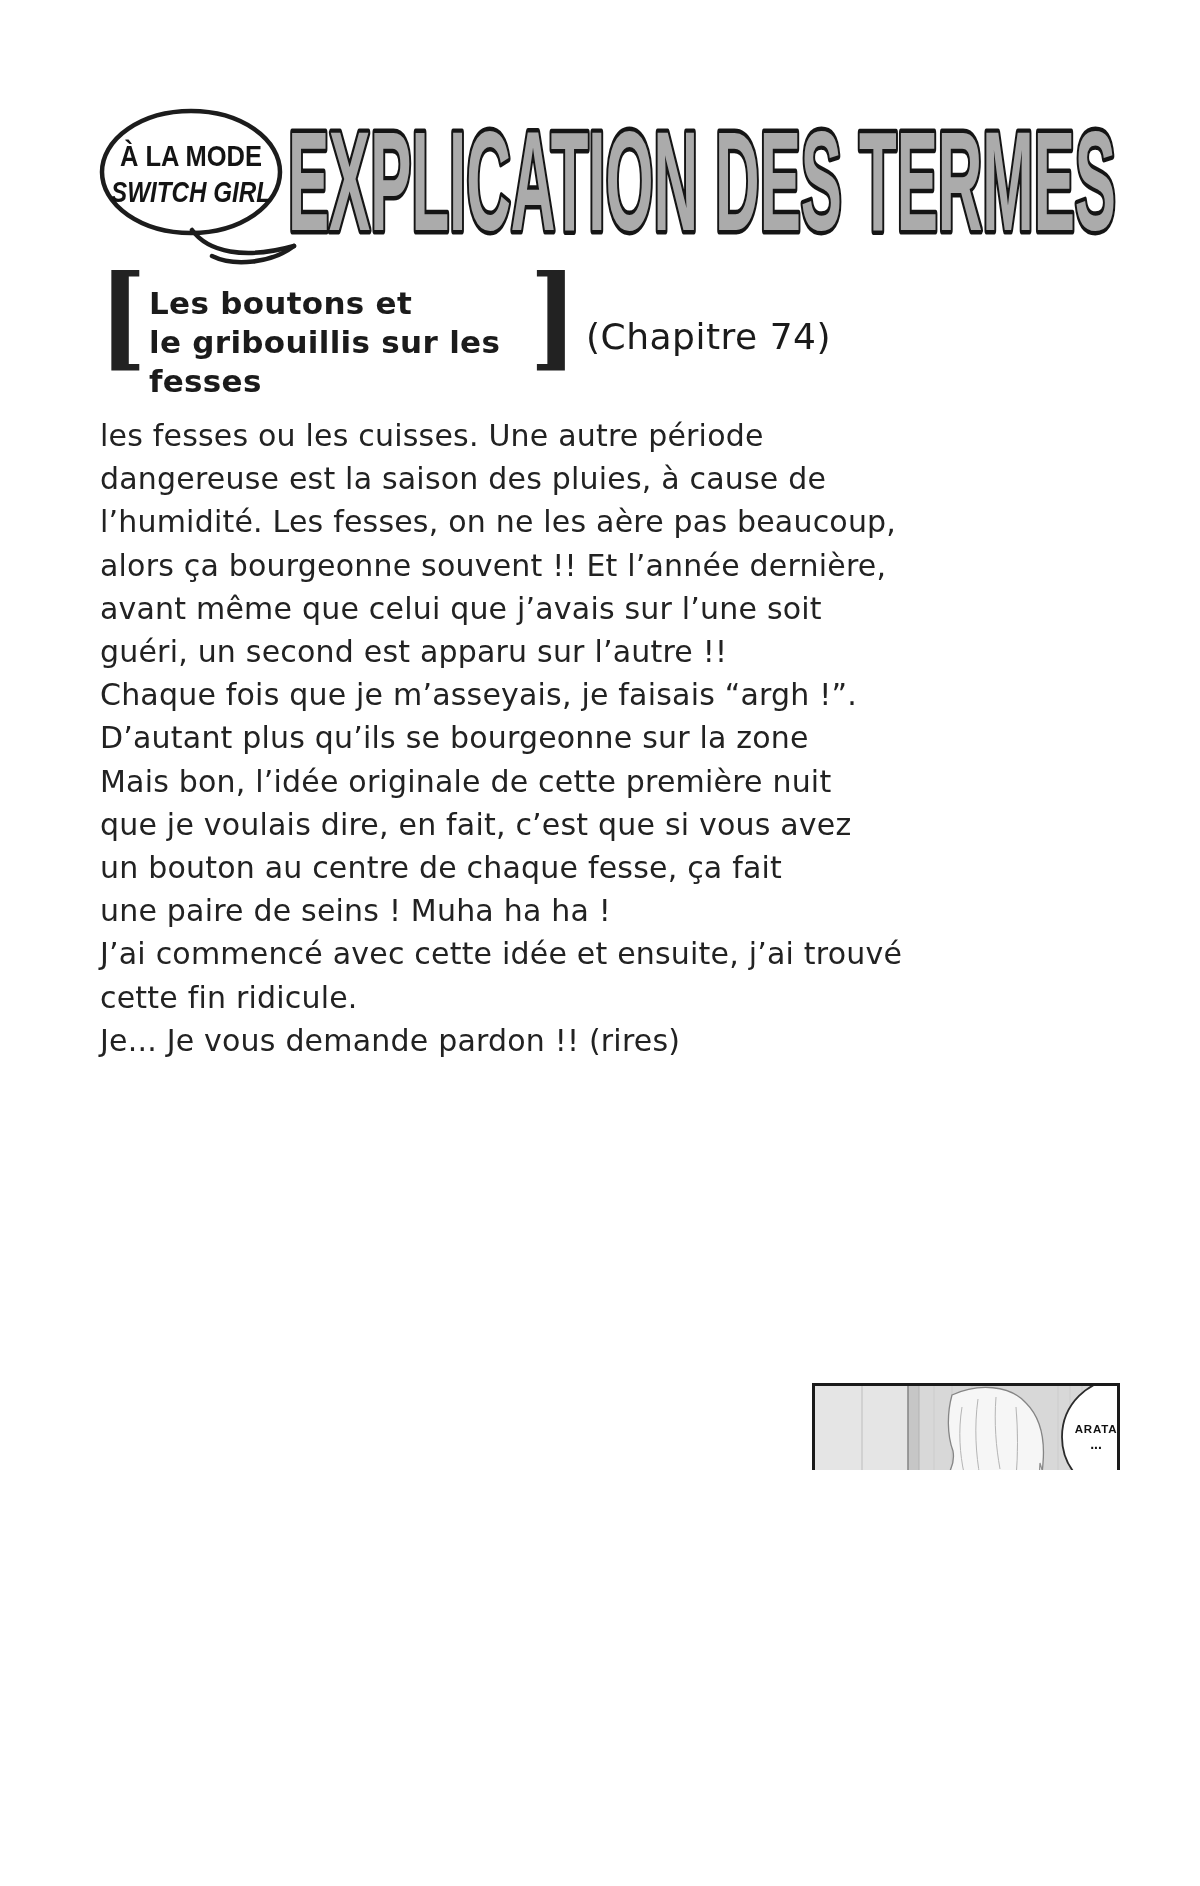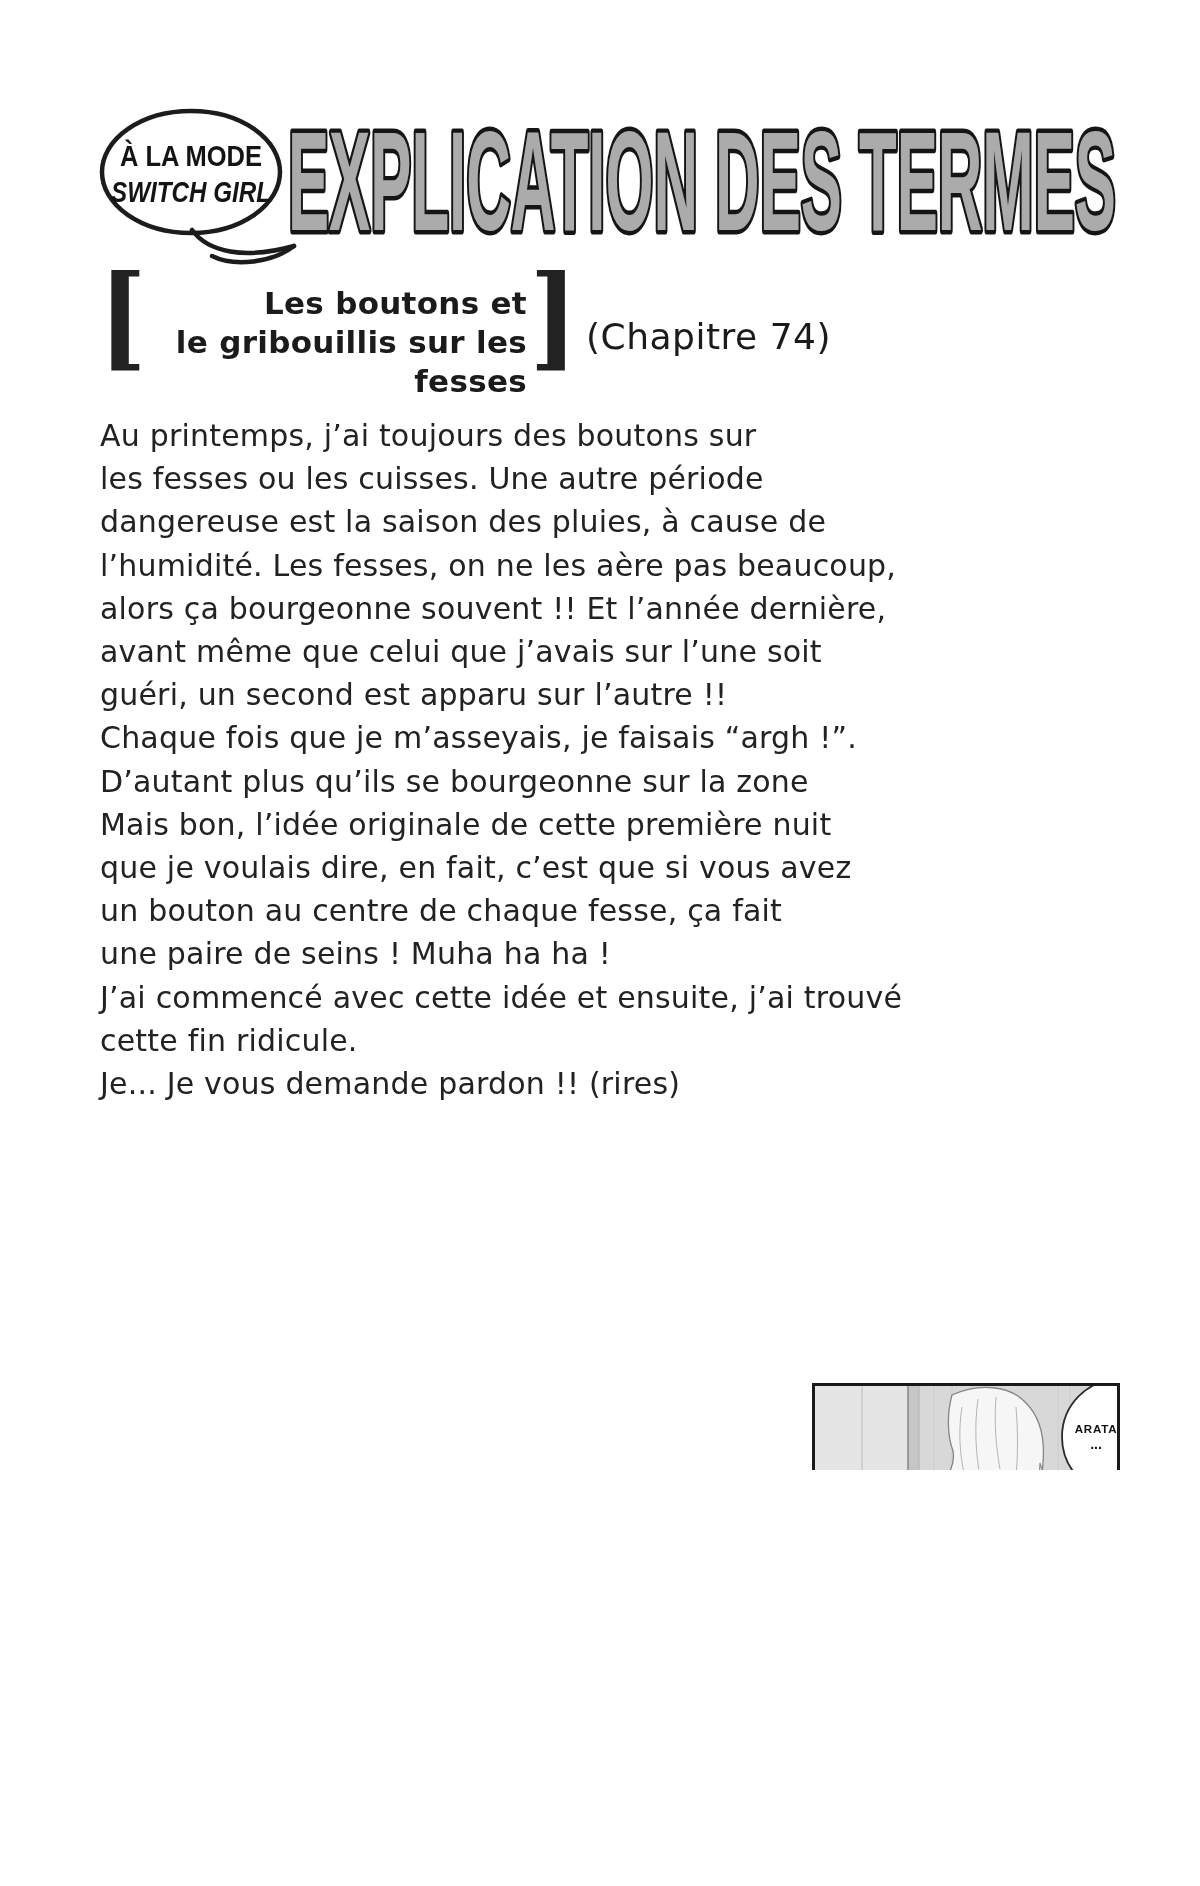--- a/index.html
+++ b/index.html
@@ -8,21 +8,21 @@
     font-family:"DejaVu Sans",sans-serif;color:#1e1e1e;overflow:hidden;
   }
   .bubble-svg{position:absolute;left:96px;top:100px;}
   .title-svg{position:absolute;left:283px;top:94px;}
   .term-row{position:absolute;left:96px;top:270px;display:flex;align-items:flex-start;}
   .bracket{
     font-family:"DejaVu Serif",serif;font-weight:bold;font-size:112px;
     line-height:0.84;color:#222;transform:scaleX(0.9);
   }
   .term-lines{
-    width:378px;text-align:right;font-weight:bold;font-size:31px;
+    width:378px;text-align:left;font-weight:bold;font-size:31px;
     line-height:39px;padding-top:14px;letter-spacing:0.3px;color:#1b1b1b;
   }
   .chapter{
     font-size:36px;margin-left:6px;padding-top:46px;color:#1b1b1b;letter-spacing:0.5px;
   }
   .body-text{
     position:absolute;left:100px;top:414px;width:940px;
     font-size:30px;line-height:43.2px;letter-spacing:0.2px;color:#222;
     white-space:nowrap;
   }
@@ -50,21 +50,20 @@
     <span class="bracket">[</span>
     <div class="term-lines">
       <div>Les boutons et</div>
       <div>le gribouillis sur les fesses</div>
     </div>
     <span class="bracket">]</span>
     <span class="chapter">(Chapitre 74)</span>
   </section>
 
   <section class="body-text">
-    <p class="bline">Au printemps, j’ai toujours des boutons sur</p>
     <p class="bline">les fesses ou les cuisses. Une autre période</p>
     <p class="bline">dangereuse est la saison des pluies, à cause de</p>
     <p class="bline">l’humidité. Les fesses, on ne les aère pas beaucoup,</p>
     <p class="bline">alors ça bourgeonne souvent !! Et l’année dernière,</p>
     <p class="bline">avant même que celui que j’avais sur l’une soit</p>
     <p class="bline">guéri, un second est apparu sur l’autre !!</p>
     <p class="bline">Chaque fois que je m’asseyais, je faisais “argh !”.</p>
     <p class="bline">D’autant plus qu’ils se bourgeonne sur la zone</p>
     <p class="bline">Mais bon, l’idée originale de cette première nuit</p>
     <p class="bline">que je voulais dire, en fait, c’est que si vous avez</p>

